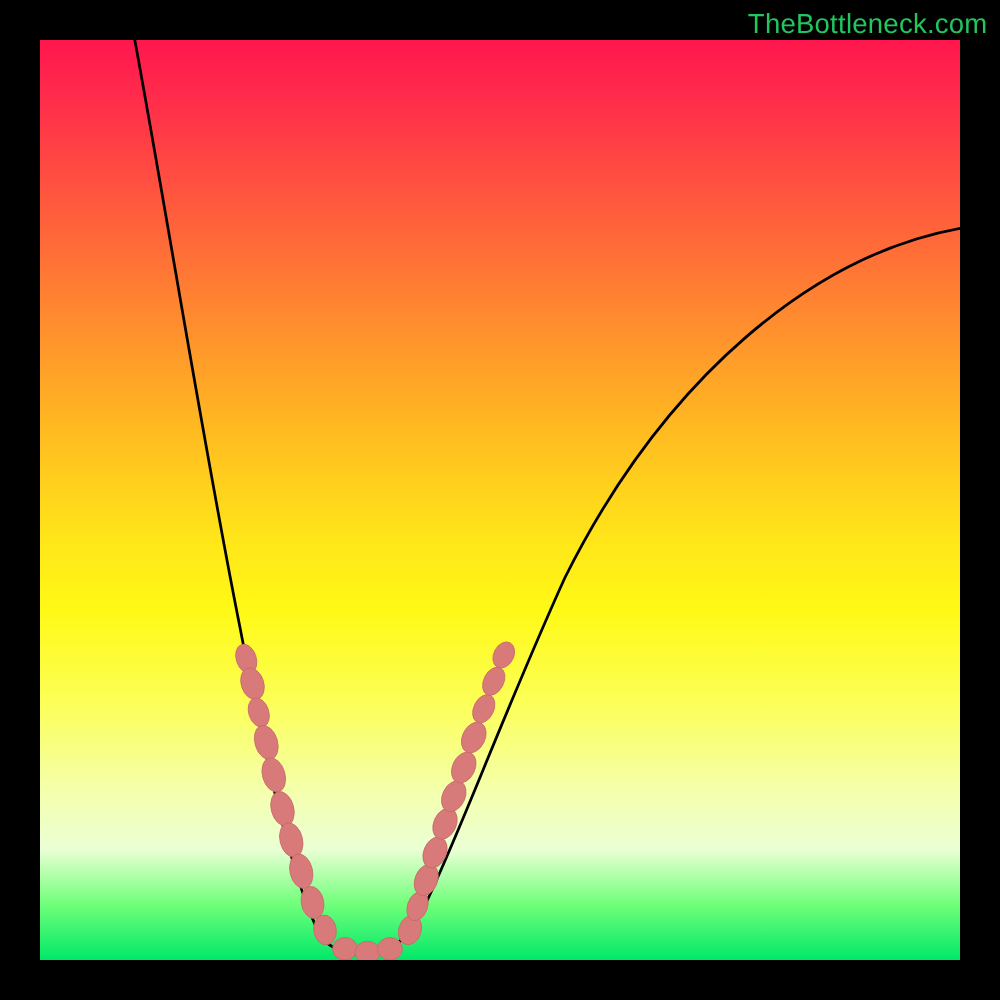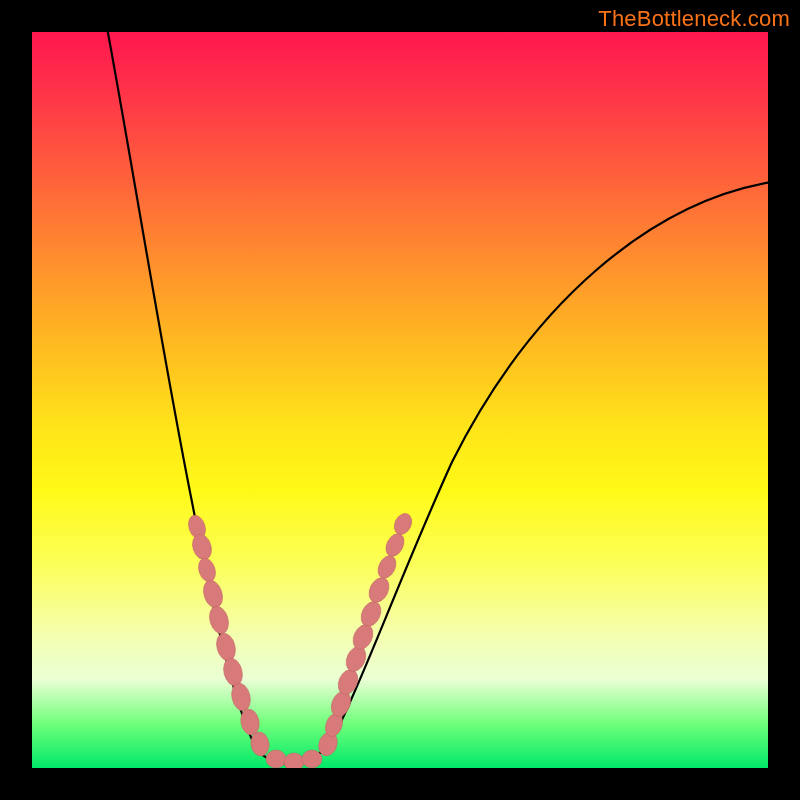--- a/index.html
+++ b/index.html
@@ -14,21 +14,21 @@
   .frame {
     position: relative;
     width: 800px;
     height: 800px;
     background: #000;
   }
   .watermark {
     position: absolute;
     top: 6px;
     right: 10px;
-    color: #f97316;
+    color: #22c55e;
     font-size: 22px;
     font-weight: 500;
     letter-spacing: 0.2px;
     z-index: 5;
     user-select: none;
   }
   .plot-area {
     position: absolute;
     left: 32px;
     top: 32px;

